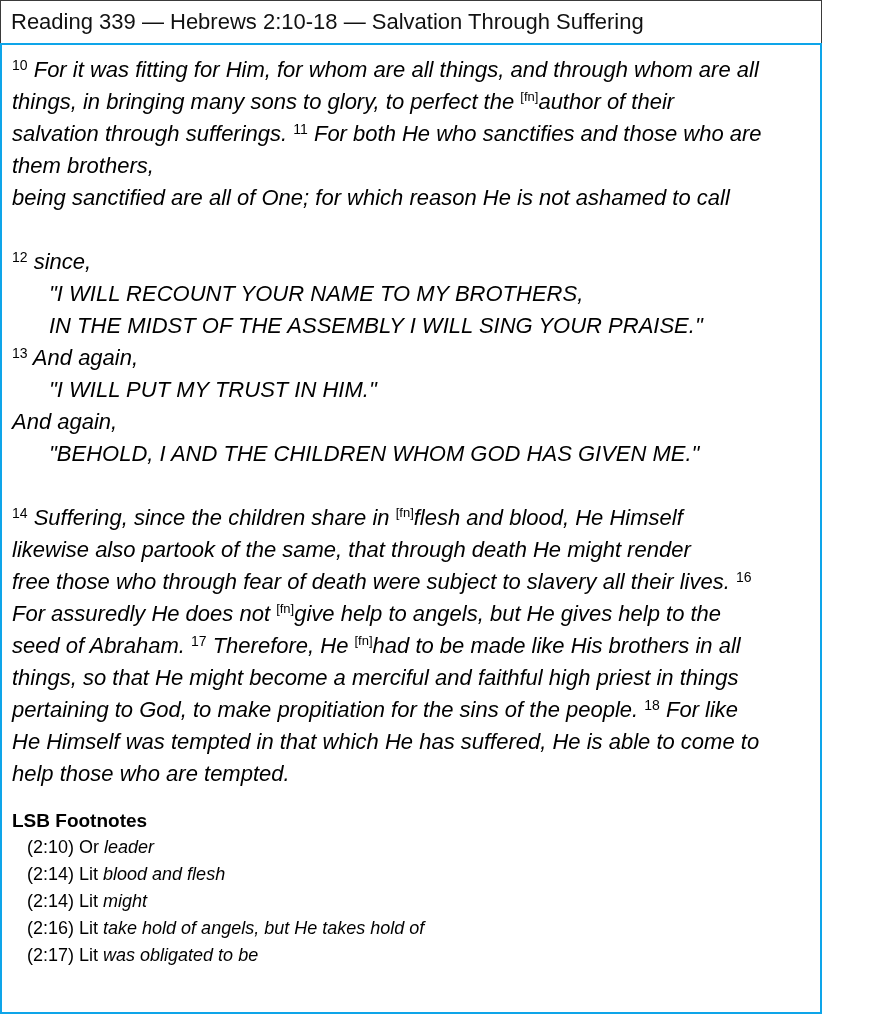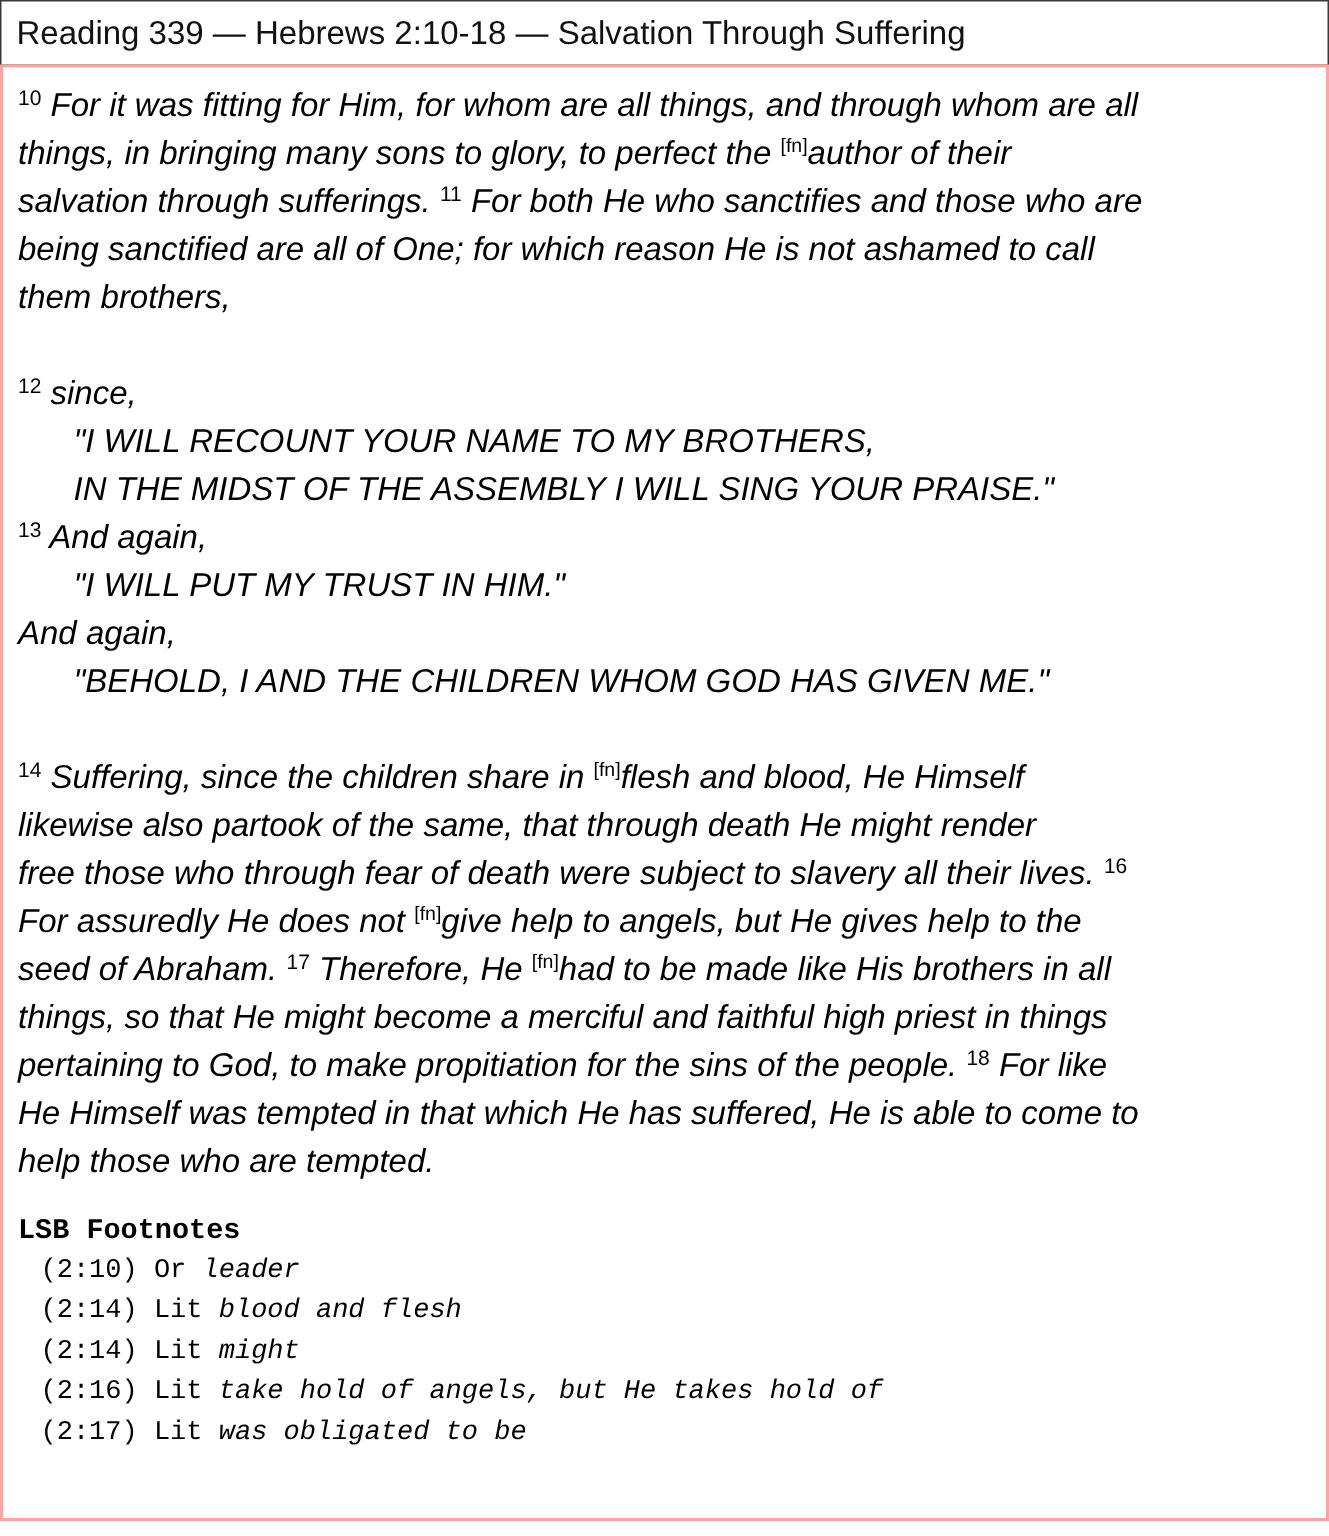--- a/index.html
+++ b/index.html
@@ -2,33 +2,33 @@
 <html><head>
 <meta charset="utf-8">
 <style>
   * { margin: 0; padding: 0; box-sizing: border-box; }
   html, body {
     width: 886px;
     background: #ffffff;
     font-family: "Liberation Sans", sans-serif;
     color: #000000;
   }
-  .page { width: 886px; height: 1024px; background: #ffffff; overflow: hidden; }
+  .page { width: 822px; height: 1024px; background: #ffffff; overflow: hidden; }
 
   .title-box {
     border: 1px solid #3a3a3a;
     padding: 8px 10px;
     font-size: 22px;
     line-height: 26px;
     font-style: normal;
     color: #111111;
   }
 
   .passage-box {
-    border: 2px solid #fca5a5;
+    border: 2px solid #0ea5e9;
     margin-top: -1px;
     min-height: 971px;
     padding: 9px 12px 20px 10px;
   }
 
   .pline {
     font-size: 22px;
     line-height: 32px;
     font-style: italic;
     white-space: pre;
@@ -45,21 +45,21 @@
     vertical-align: 7px;
     letter-spacing: 0;
   }
   sup.fnmark {
     font-style: normal;
     font-size: 13px;
     line-height: 0;
     vertical-align: 8px;
   }
 
-  .footnotes { margin-top: 17px; font-family: Liberation Mono, monospace; }
+  .footnotes { margin-top: 17px; }
   .fn-heading {
     font-weight: bold;
     font-size: 19px;
     line-height: 27px;
     font-style: normal;
   }
   .fn-line {
     font-size: 18px;
     line-height: 27px;
     white-space: pre;
@@ -75,22 +75,22 @@
 
   <header class="title-box">
     <span>Reading 339 — Hebrews 2:10-18 — Salvation Through Suffering</span>
   </header>
 
   <main class="passage-box">
     <div id="passage">
         <div class="pline"><sup class="vnum">10</sup><span> For it was fitting for Him, for whom are all things, and through whom are all</span></div>
         <div class="pline"><span>things, in bringing many sons to glory, to perfect the </span><sup class="fnmark">[fn]</sup><span>author of their</span></div>
         <div class="pline"><span>salvation through sufferings. </span><sup class="vnum">11</sup><span> For both He who sanctifies and those who are</span></div>
+        <div class="pline"><span>them brothers,</span></div>
         <div class="pline"><span>being sanctified are all of One; for which reason He is not ashamed to call</span></div>
-        <div class="pline"><span>them brothers,</span></div>
         <div class="spacer"></div>
         <div class="pline"><sup class="vnum">12</sup><span> since,</span></div>
         <div class="pline quote"><span>"I WILL RECOUNT YOUR NAME TO MY BROTHERS,</span></div>
         <div class="pline quote"><span>IN THE MIDST OF THE ASSEMBLY I WILL SING YOUR PRAISE."</span></div>
         <div class="pline"><sup class="vnum">13</sup><span> And again,</span></div>
         <div class="pline quote"><span>"I WILL PUT MY TRUST IN HIM."</span></div>
         <div class="pline"><span>And again,</span></div>
         <div class="pline quote"><span>"BEHOLD, I AND THE CHILDREN WHOM GOD HAS GIVEN ME."</span></div>
         <div class="spacer"></div>
         <div class="pline"><sup class="vnum">14</sup><span> Suffering, since the children share in </span><sup class="fnmark">[fn]</sup><span>flesh and blood, He Himself</span></div>

